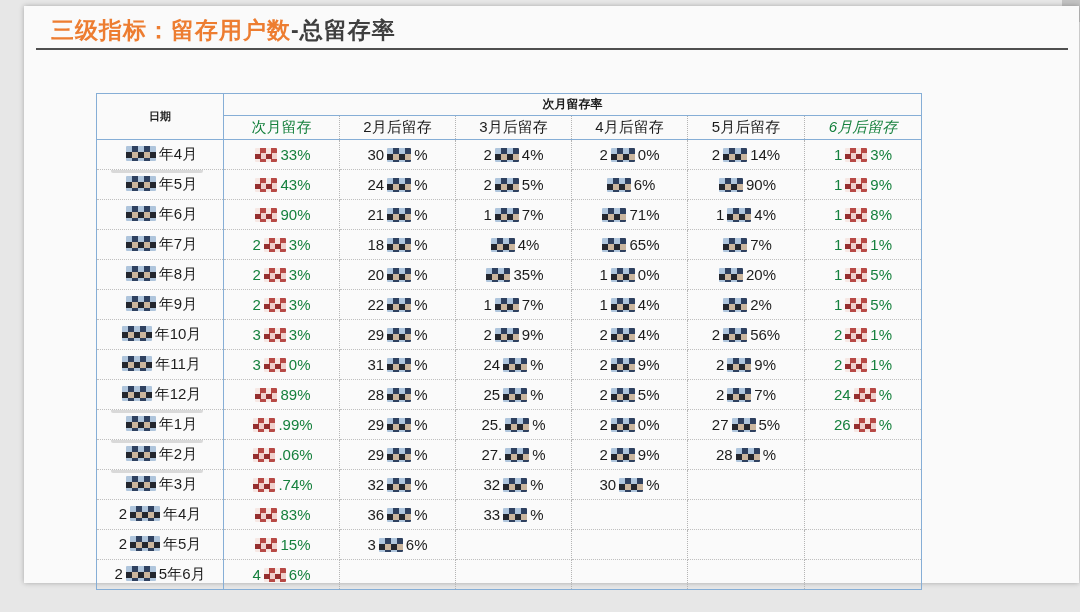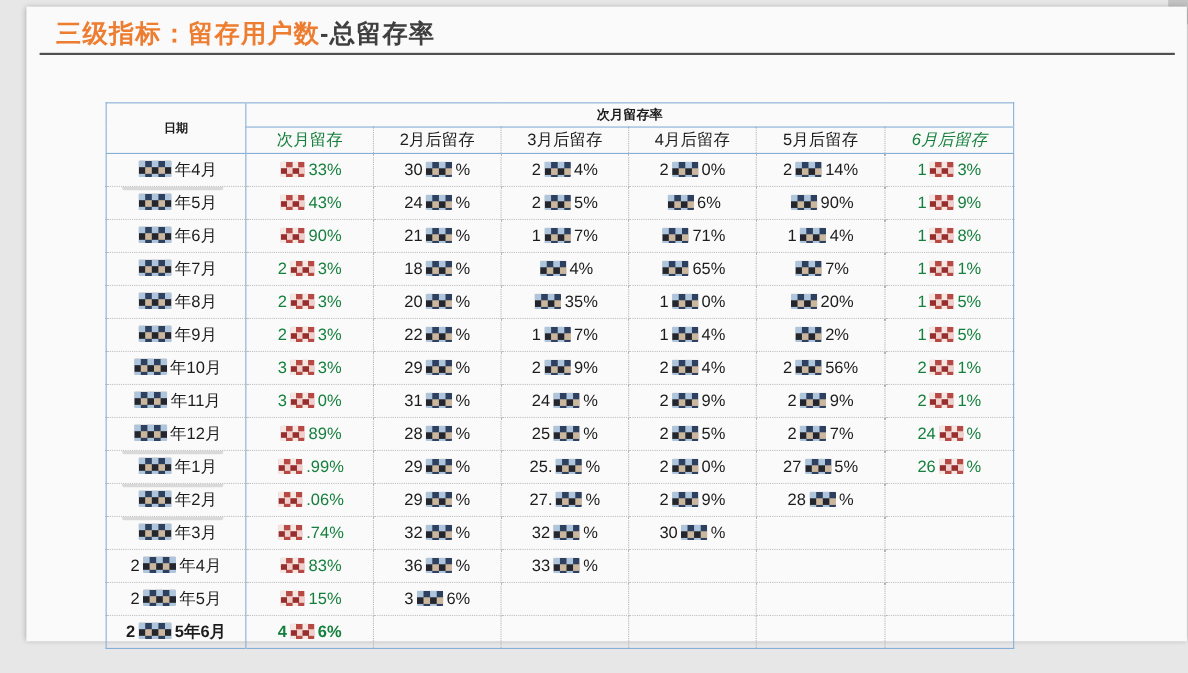--- a/index.html
+++ b/index.html
@@ -58,21 +58,21 @@
     font-weight:600; font-size:11px;
   }
   th.group-head{
     height:22px; border-bottom:1px solid #86aed6; border-right:none;
     font-weight:600; font-size:12px;
   }
   tr.subhead th{ height:24px; border-bottom:1.5px solid #86aed6; font-size:15px; }
   tr.subhead th:last-child{ border-right:none;font-style:italic; }
   td{ height:30px; }
   td:last-child{ border-right:none; }
-  tbody tr:last-child td{ border-bottom:none;font-weight:bold; }
+  tbody tr:last-child td{ border-bottom:none; }
   td.date-cell{ border-right:1.5px solid #86aed6;margin-left:32px; }
   .red{ color:#15803d; }
   
   .mz{
     display:inline-block; height:14px; vertical-align:-2px; margin:0 3px;
     border-radius:1px; opacity:.92;
   }
   .mz.dark{
     width:24px;
     background:conic-gradient(#1d3152 25%,#c8b197 0 50%,#11151d 0 75%,#a9c1da 0) 0 0/12px 12px;

